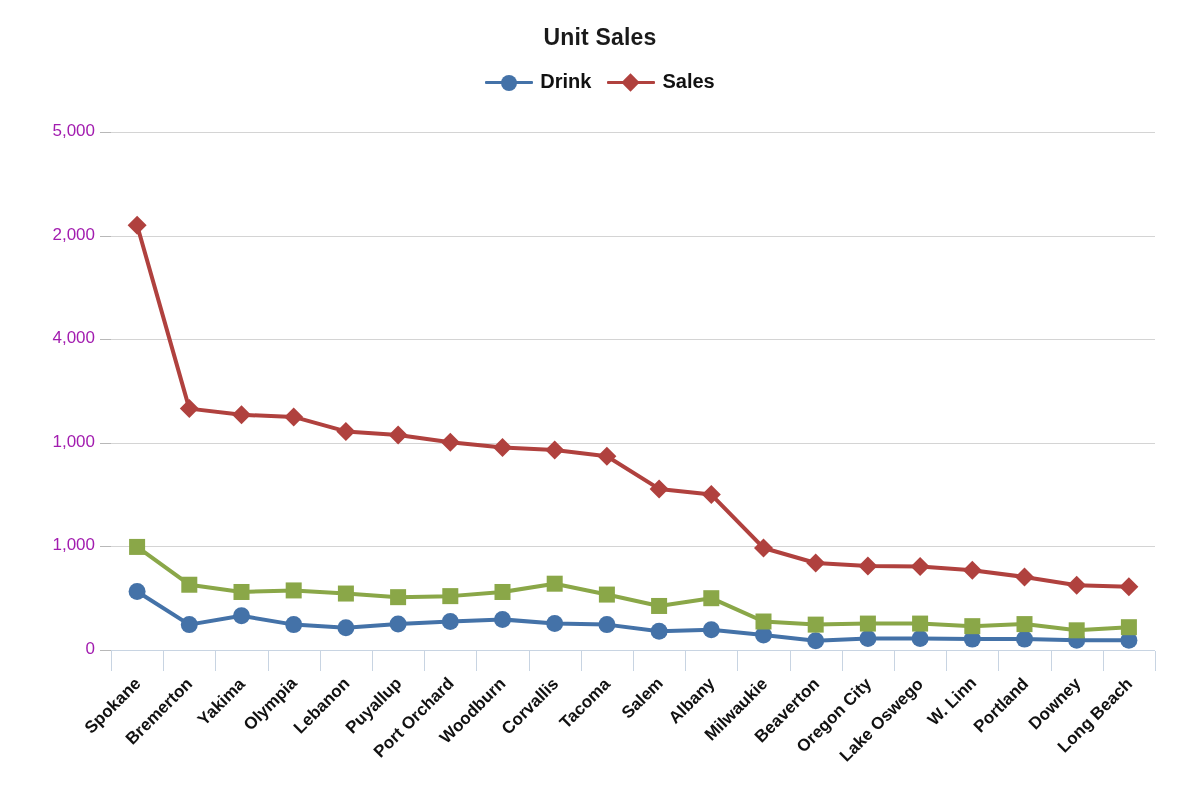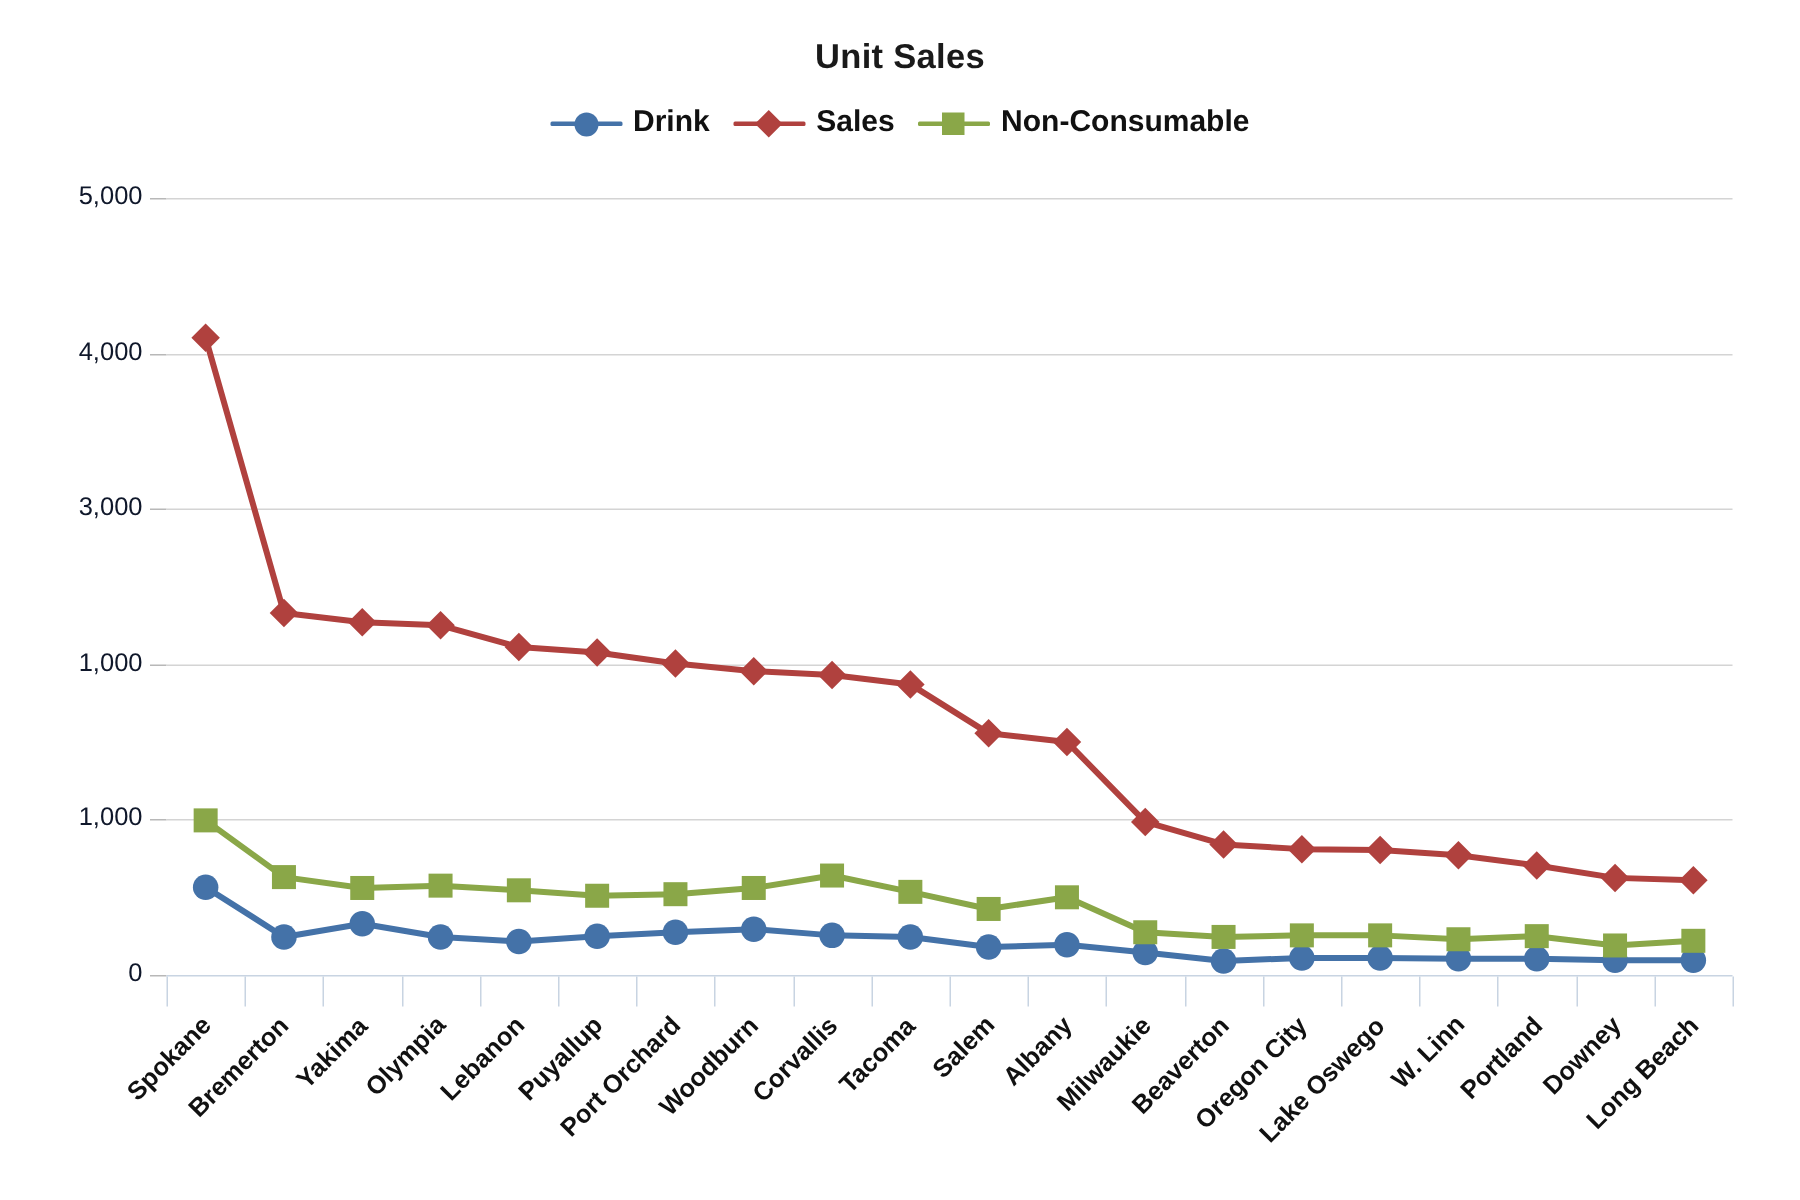--- a/index.html
+++ b/index.html
@@ -39,21 +39,21 @@
   .gridline{
     position:absolute;left:0;width:1044px;height:1px;background:#d4d4d4;
   }
   #axis-baseline{
     position:absolute;left:111px;top:650px;width:1044px;height:1px;background:#c8d4e2;
   }
 
   #ylabels{position:absolute;left:0;top:0;width:95px;height:800px;}
   .ytick{
     position:absolute;right:0;width:95px;text-align:right;
-    font-size:17px;color:#0f172a;
+    font-size:17px;color:#a21caf;
   }
   .ytick-mark{
     position:absolute;width:11px;height:1px;background:#b8b8b8;left:100px;
   }
 
   #tickmarks{position:absolute;left:0;top:0;width:1200px;height:800px;}
   .xtick-sep{
     position:absolute;top:651px;width:1px;height:20px;background:#c8d4e2;
   }
 
@@ -81,39 +81,32 @@
         </span>
         <span class="legend-label">Drink</span>
       </div>
       <div class="legend-item">
         <span class="legend-marker">
           <span class="lm-line" style="background: rgb(176, 65, 62);"></span>
           <span class="lm-shape diamond" style="background: rgb(176, 65, 62);"></span>
         </span>
         <span class="legend-label">Sales</span>
       </div>
-      <div class="legend-item">
-        <span class="legend-marker">
-          <span class="lm-line" style="background: rgb(138, 167, 72);"></span>
-          <span class="lm-shape square" style="background: rgb(138, 167, 72);"></span>
-        </span>
-        <span class="legend-label">Non-Consumable</span>
-      </div>
     </div>
 
   <div id="ylabels">
       <div class="ytick" style="top: 639px;">0</div>
       <div class="ytick-mark" style="top: 650px;"></div>
       <div class="ytick" style="top: 535.4px; padding-left: 16px;">1,000</div>
       <div class="ytick-mark" style="top: 546.4px;"></div>
       <div class="ytick" style="top: 431.8px;">1,000</div>
       <div class="ytick-mark" style="top: 442.8px;"></div>
-      <div class="ytick" style="top: 328.2px;">3,000</div>
+      <div class="ytick" style="top: 328.2px;">4,000</div>
       <div class="ytick-mark" style="top: 339.2px;"></div>
-      <div class="ytick" style="top: 224.6px;">4,000</div>
+      <div class="ytick" style="top: 224.6px;">2,000</div>
       <div class="ytick-mark" style="top: 235.6px;"></div>
       <div class="ytick" style="top: 121px;">5,000</div>
       <div class="ytick-mark" style="top: 132px;"></div>
     </div>
   <div id="tickmarks">
       <div class="xtick-sep" style="left: 111px;"></div>
       <div class="xtick-sep" style="left: 163.2px;"></div>
       <div class="xtick-sep" style="left: 215.4px;"></div>
       <div class="xtick-sep" style="left: 267.6px;"></div>
       <div class="xtick-sep" style="left: 319.8px;"></div>

